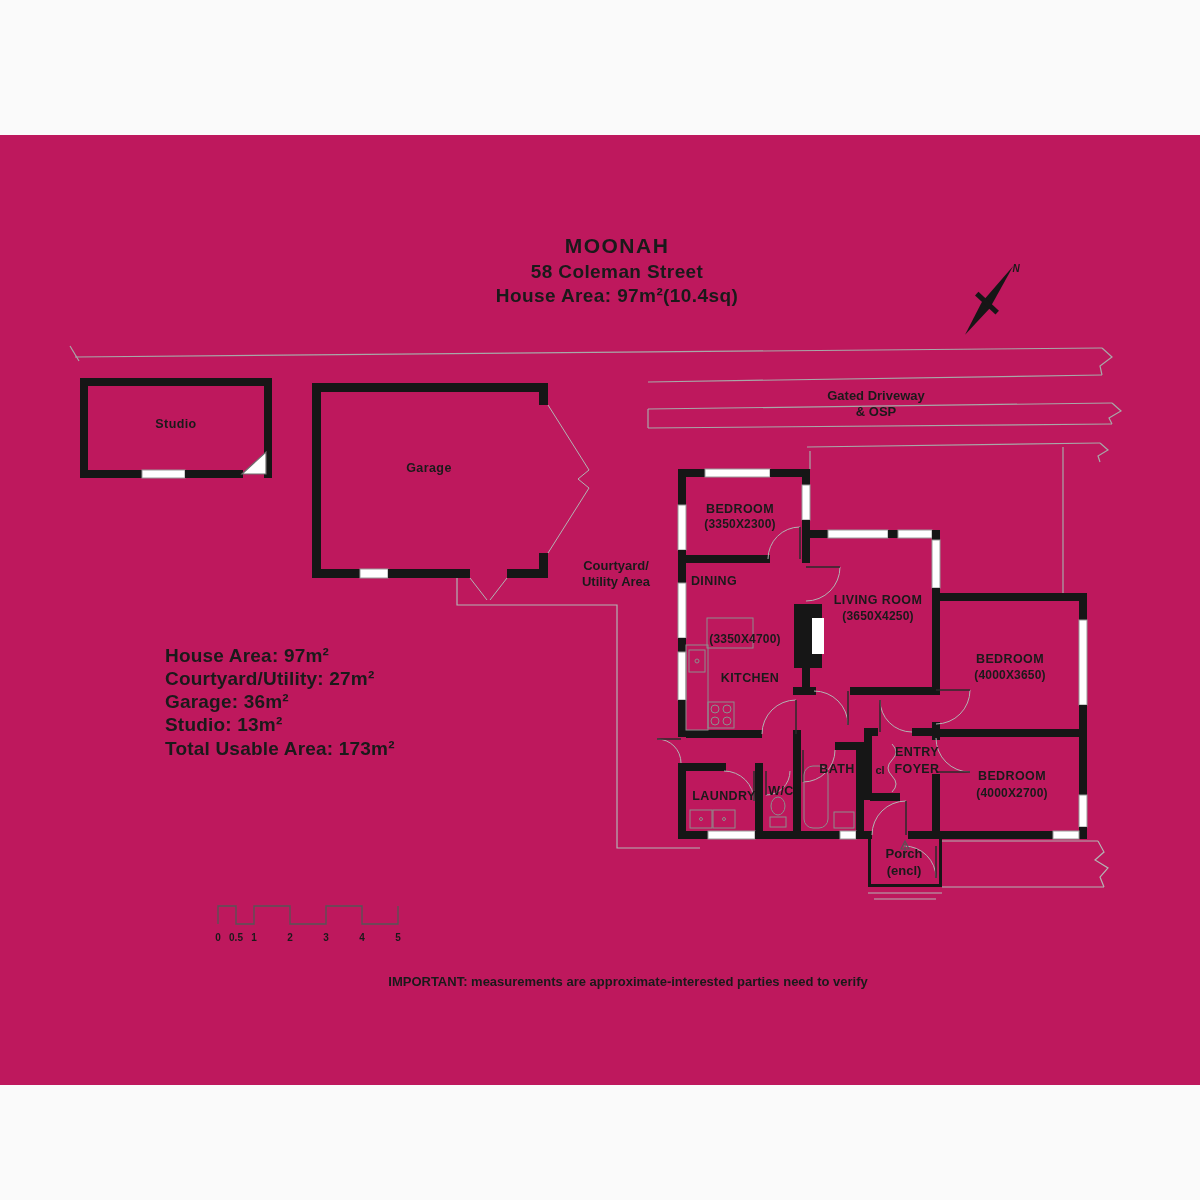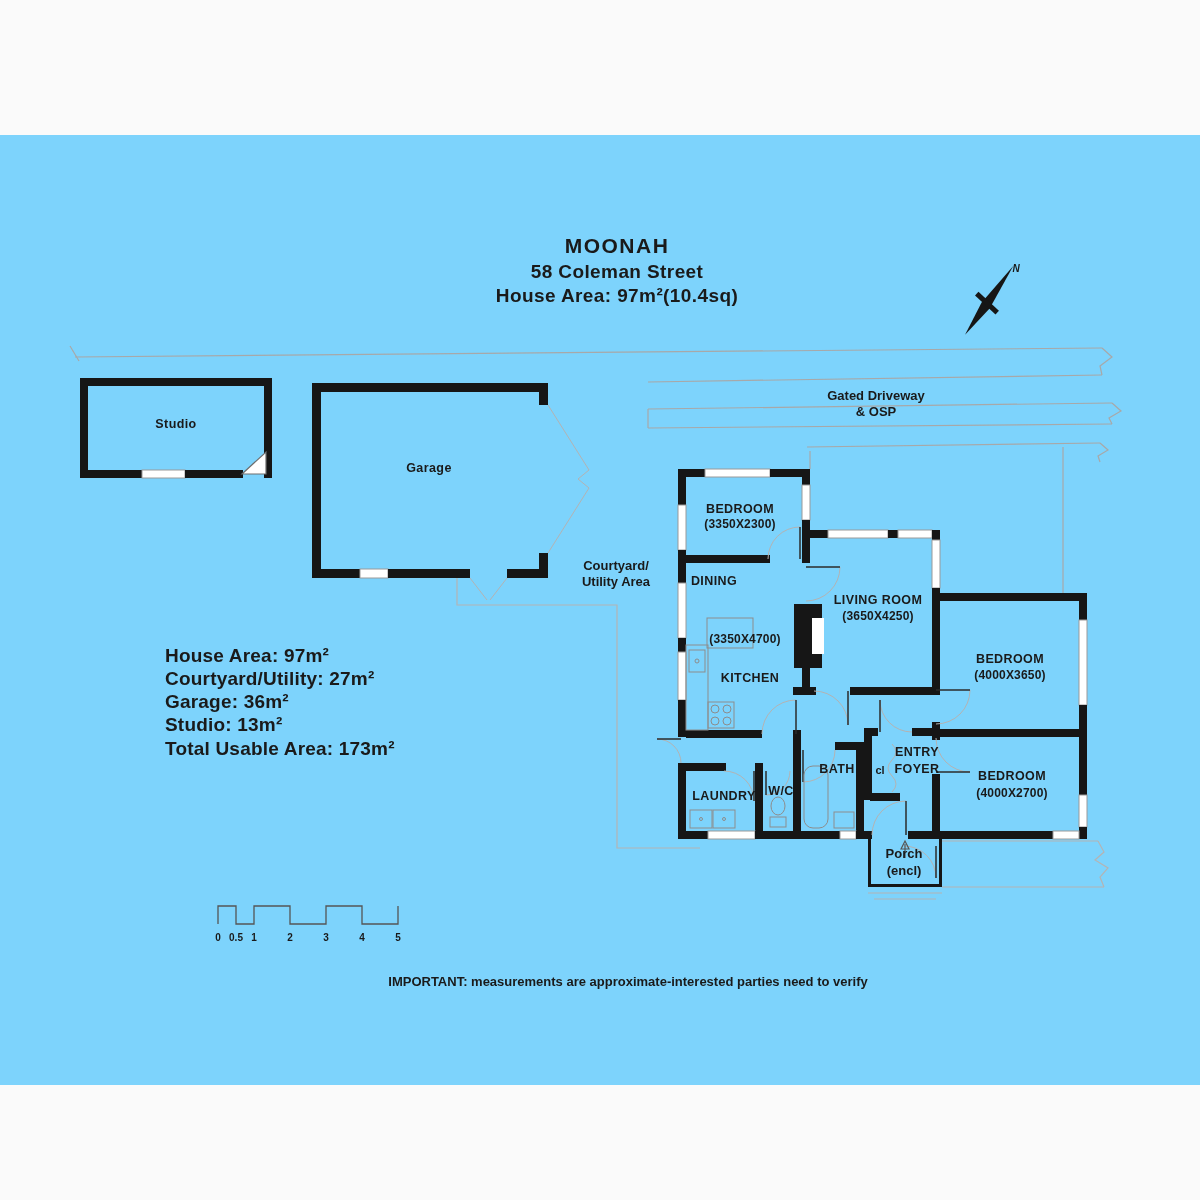--- a/index.html
+++ b/index.html
@@ -1,16 +1,16 @@
 <!DOCTYPE html>
 <html><head>
 <meta charset="utf-8">
 <style>
   html,body{margin:0;padding:0;background:#ffffff;}
-  .page{position:relative;width:1200px;height:1200px;background:#7dd3fc;overflow:hidden;
+  .page{position:relative;width:1200px;height:1200px;background:#be185d;overflow:hidden;
         font-family:"Liberation Sans", sans-serif;}
   .band{position:absolute;left:0;width:1200px;background:#fafafa;}
   svg{position:absolute;left:0;top:0;}
   
   .wall{fill:#161616;}
   .win{fill:#ffffff;stroke:#9a9a9a;stroke-width:1;}
   .thin{stroke:#a8a8a8;stroke-width:1.2;fill:none;}
   .cty{stroke:#b4b4b4;stroke-width:1.2;fill:none;}
   .door-arc{stroke:#b3b3b3;stroke-width:1;fill:none;}
   .leaf{stroke:#2b2b2b;stroke-width:1.5;}

